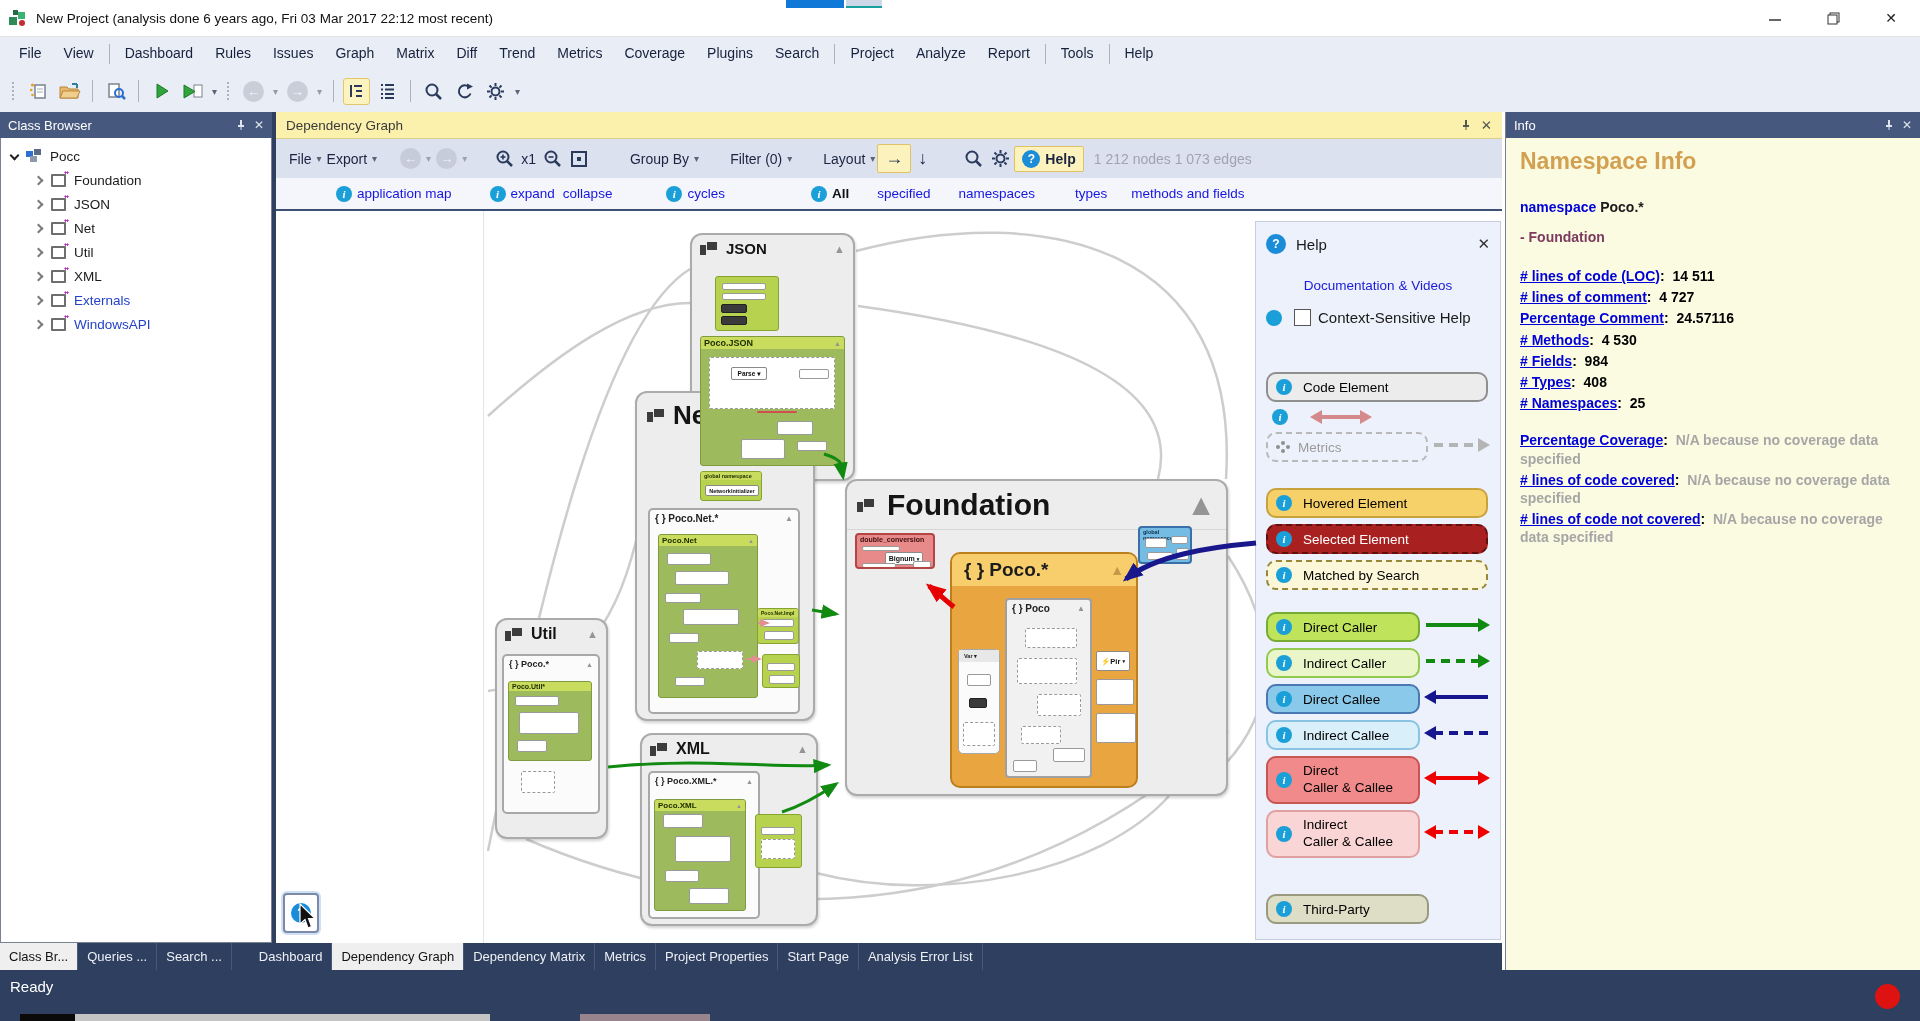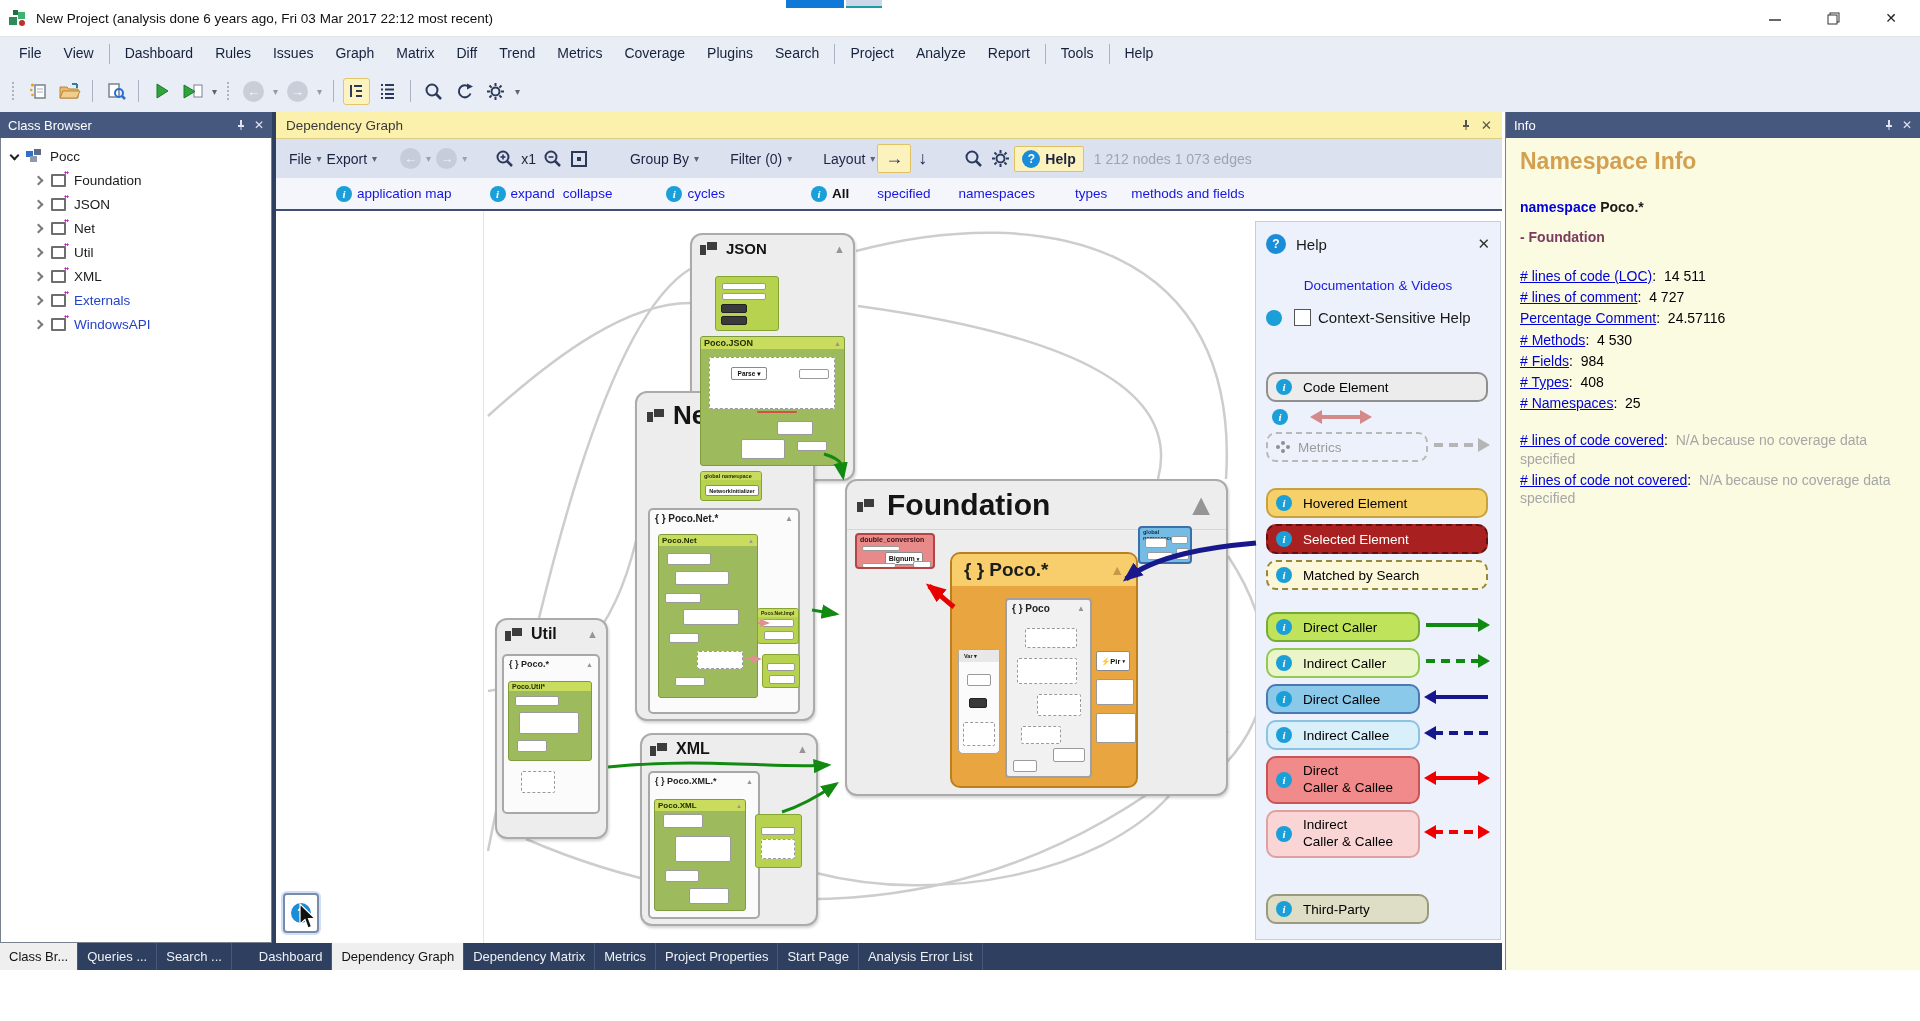--- a/index.html
+++ b/index.html
@@ -103,21 +103,21 @@
   
   .info{position:absolute;left:1505px;top:112px;width:415px;height:858px;background:#fbfbe2;border-left:1px solid #7a8290}
   .inf-sub{height:28px;background:#fbfbe2;border-bottom:1px solid #d9d9bb;display:flex;align-items:center;padding:0 8px}
   .inf-link{color:#2e9bd6;font-size:14px}
   .inf-pin{margin-left:auto;color:#9a9a9a;font-size:13.5px;display:flex;align-items:center;gap:6px}
   .inf-body{padding:10px 14px;font-size:14px}
   .inf-h1{font-size:23px;font-weight:bold;color:#d2a050;margin-bottom:24px}
   .nsline{font-weight:bold;margin-bottom:14px}
   .nsline .kw{color:#0000d8}
   .asmline{font-weight:bold;color:#7b3b5e;margin-bottom:22px}
-  .mline{margin-bottom:3px;font-weight:normal;line-height:1.3}
+  .mline{margin-bottom:3px;font-weight:bold;line-height:1.3}
   .mlabel{color:#0000d8;text-decoration:underline}
   .mval{color:#000}
   .mval.na{color:#a6a6a6}
   .covgap{height:16px}
   
   .tabsbar{position:absolute;left:0;top:943px;width:1502px;height:27px;background:#2e3f60;display:flex;align-items:stretch}
   .btab{font-size:13px;color:#eef0f4;display:flex;align-items:center;padding:0 9px;border-right:1px solid #46587b;white-space:nowrap}
   .btab.active{background:#efefef;color:#131313}
   .tabgap{width:13px;border-right:none}
   .statusbar{position:absolute;left:0;top:970px;width:1920px;height:51px;background:#2e3f60}
@@ -894,20 +894,21 @@
           <div class="mline"><span class="mlabel"># lines of code (LOC)</span><span class="mval">:&nbsp;&nbsp;</span><span class="mval">14 511</span></div>
           <div class="mline"><span class="mlabel"># lines of comment</span><span class="mval">:&nbsp;&nbsp;</span><span class="mval">4 727</span></div>
           <div class="mline"><span class="mlabel">Percentage Comment</span><span class="mval">:&nbsp;&nbsp;</span><span class="mval">24.57116</span></div>
           <div class="mline"><span class="mlabel"># Methods</span><span class="mval">:&nbsp;&nbsp;</span><span class="mval">4 530</span></div>
           <div class="mline"><span class="mlabel"># Fields</span><span class="mval">:&nbsp;&nbsp;</span><span class="mval">984</span></div>
           <div class="mline"><span class="mlabel"># Types</span><span class="mval">:&nbsp;&nbsp;</span><span class="mval">408</span></div>
           <div class="mline"><span class="mlabel"># Namespaces</span><span class="mval">:&nbsp;&nbsp;</span><span class="mval">25</span></div>
         </div>
       <div class="covgap"></div>
       <div id="coverage">
+          <div class="mline"><span class="mlabel">Percentage Coverage</span><span class="mval">:&nbsp;&nbsp;</span><span class="mval na">N/A because no coverage data specified</span></div>
           <div class="mline"><span class="mlabel"># lines of code covered</span><span class="mval">:&nbsp;&nbsp;</span><span class="mval na">N/A because no coverage data specified</span></div>
           <div class="mline"><span class="mlabel"># lines of code not covered</span><span class="mval">:&nbsp;&nbsp;</span><span class="mval na">N/A because no coverage data specified</span></div>
         </div>
     </div>
   </div>
 
   <div class="tabsbar">
     <span id="tabsL" style="display:flex">
         <span class="btab active">Class Br...</span>
         <span class="btab">Queries ...</span>
@@ -918,14 +919,23 @@
         <span class="btab">Dashboard</span>
         <span class="btab active">Dependency Graph</span>
         <span class="btab">Dependency Matrix</span>
         <span class="btab">Metrics</span>
         <span class="btab">Project Properties</span>
         <span class="btab">Start Page</span>
         <span class="btab">Analysis Error List</span>
       </span>
   </div>
 
+  <div class="statusbar">
+    <span class="ready">Ready</span>
+    <span class="reddot"></span>
+    <span class="strip">
+      <b style="left:20px;width:55px;background:#0a0a0a"></b>
+      <b style="left:75px;width:415px;background:#c4c4c4"></b>
+      <b style="left:580px;width:130px;background:#97848c"></b>
+    </span>
+  </div>
 
 </div>
 
 </body></html>

